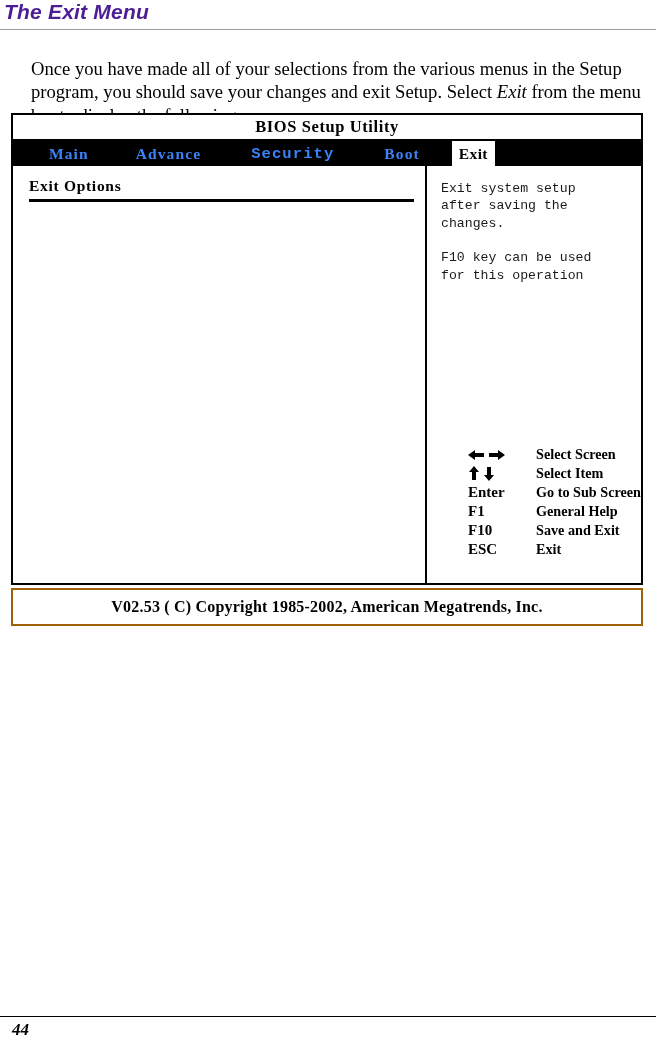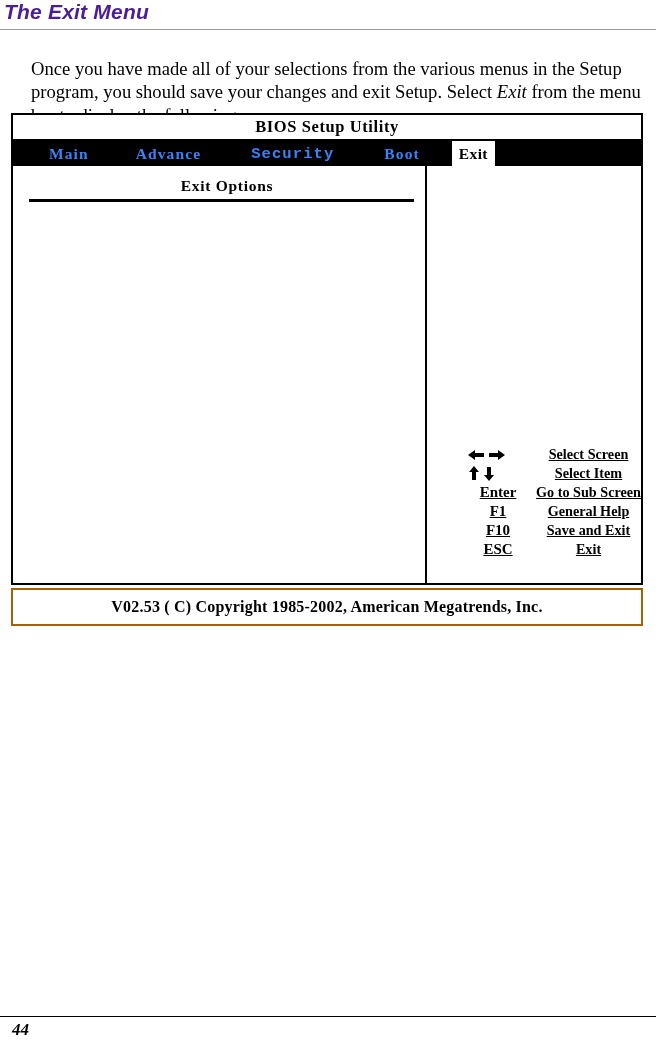--- a/index.html
+++ b/index.html
@@ -59,21 +59,20 @@
     left: 11px;
     top: 113px;
     width: 632px;
     box-sizing: border-box;
   }
 
   .bios-window {
     border: 2px solid #000000;
     background: #ffffff;
     box-sizing: border-box;
-    text-align: center;
   }
 
   
   .bios-titlebar {
     height: 26px;
     border-bottom: 2px solid #000000;
     display: flex;
     align-items: center;
     justify-content: center;
     box-sizing: border-box;
@@ -180,21 +179,20 @@
 
   .key-legend {
     margin-top: auto;
     margin-bottom: 24px;
     margin-left: 27px;
     display: grid;
     grid-template-columns: 60px auto;
     row-gap: 0px;
     column-gap: 8px;
     align-items: center;
-    text-decoration: underline;
   }
   .key-name {
     font-family: "Liberation Serif", serif;
     font-weight: bold;
     font-size: 15px;
     white-space: nowrap;
     line-height: 19px;
   }
   .key-desc {
     font-family: "Liberation Serif", serif;
@@ -275,20 +273,28 @@
 
     <div class="bios-body">
 
       <div class="bios-left">
         <div class="section-title">Exit Options</div>
         <div class="section-rule"></div>
 
       </div>
 
       <div class="bios-right">
+        <div class="help-text">
+          <div class="help-line">Exit system setup</div>
+          <div class="help-line">after saving the</div>
+          <div class="help-line">changes.</div>
+          <div class="help-gap"></div>
+          <div class="help-line">F10 key can be used</div>
+          <div class="help-line">for this operation</div>
+        </div>
 
         <div class="key-legend">
 
           <div class="arrow-cell">
             <svg width="17" height="12" viewBox="0 0 17 12" aria-hidden="true">
               <path d="M0 6 L7 1 L7 4 L16 4 L16 8 L7 8 L7 11 Z" fill="#000"></path>
             </svg>
             <svg width="17" height="12" viewBox="0 0 17 12" aria-hidden="true">
               <path d="M17 6 L10 1 L10 4 L1 4 L1 8 L10 8 L10 11 Z" fill="#000"></path>
             </svg>

